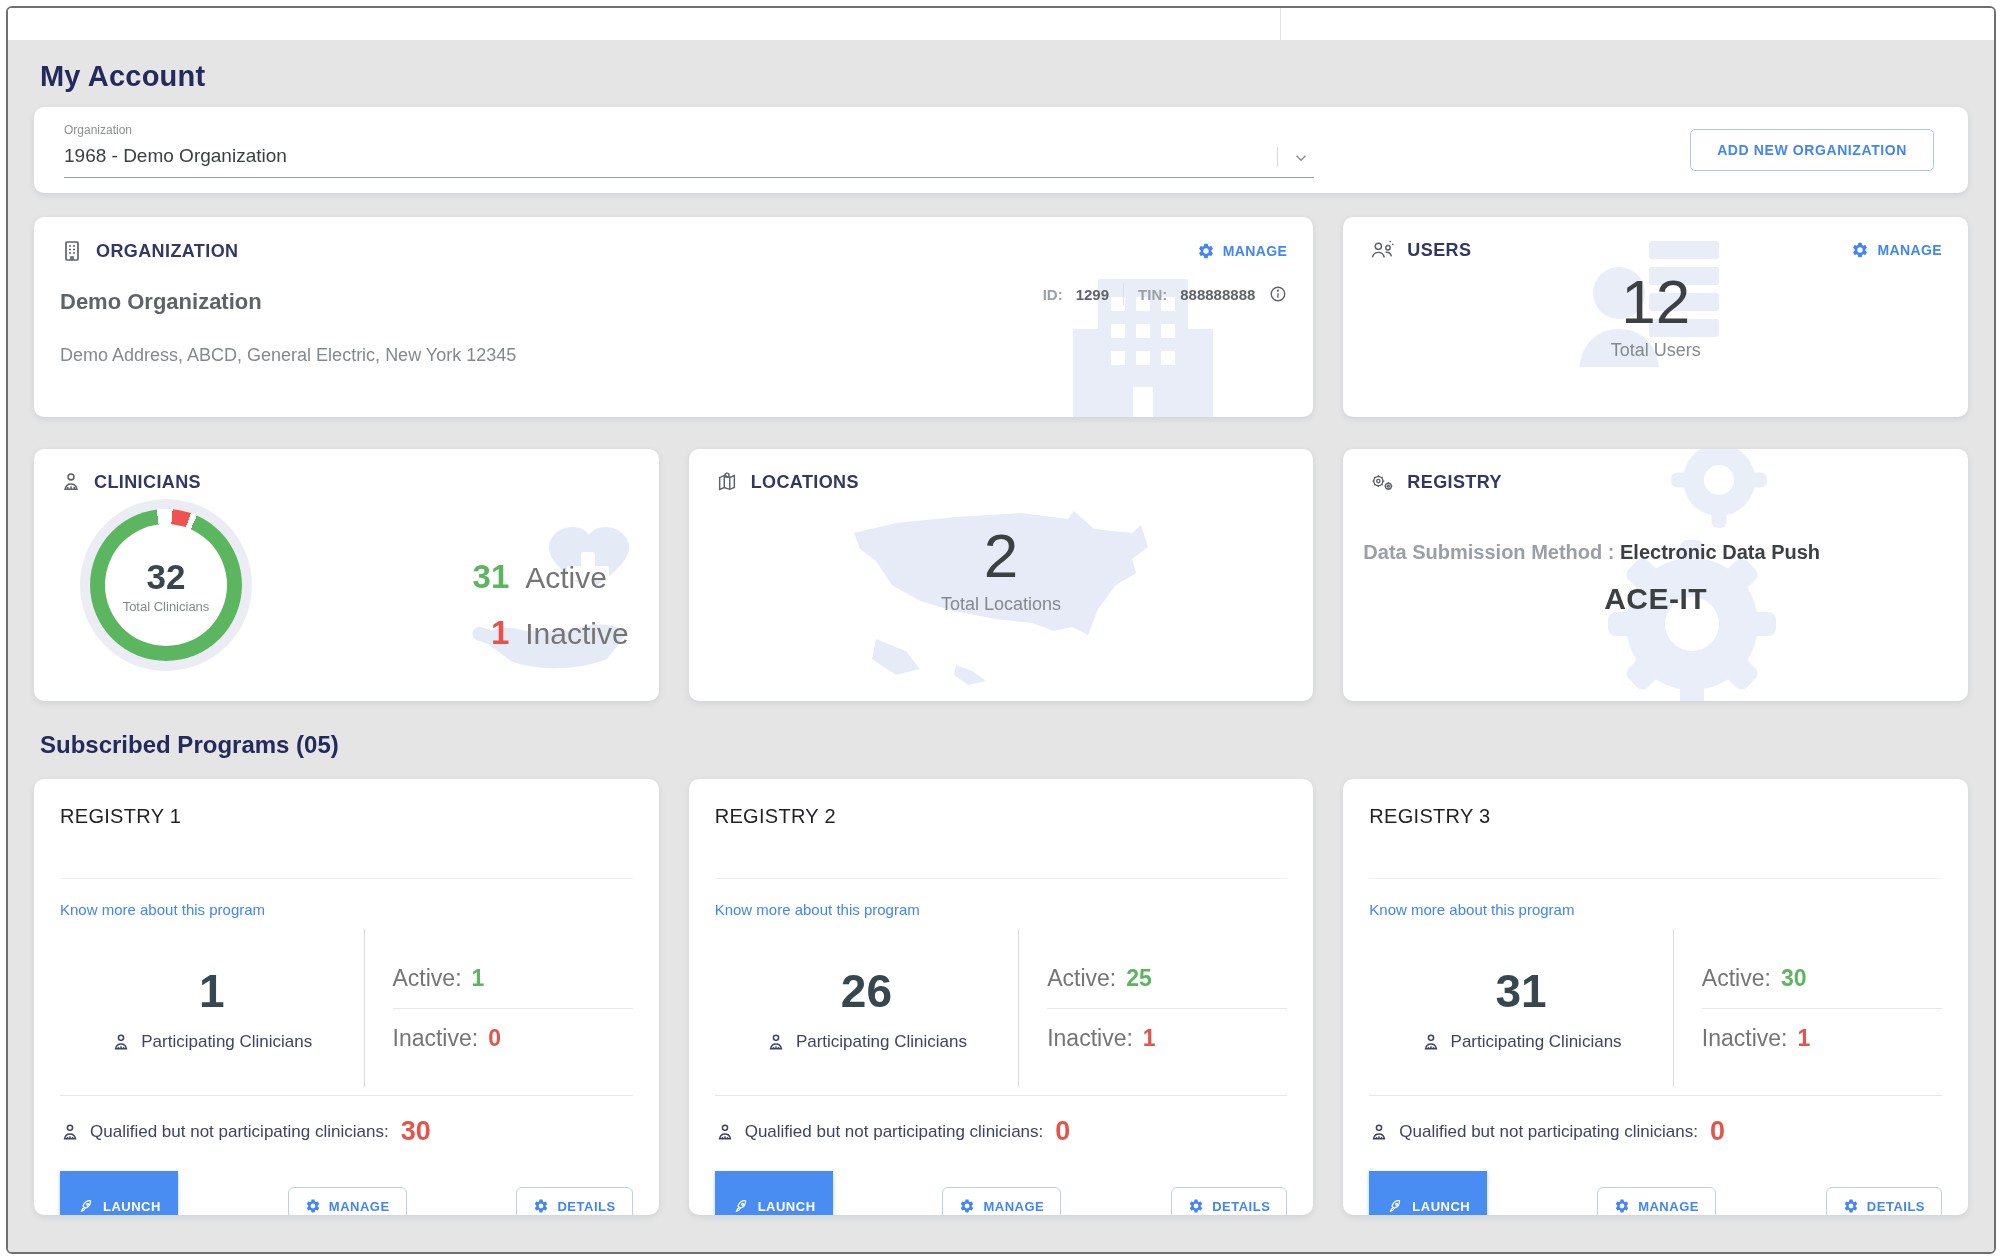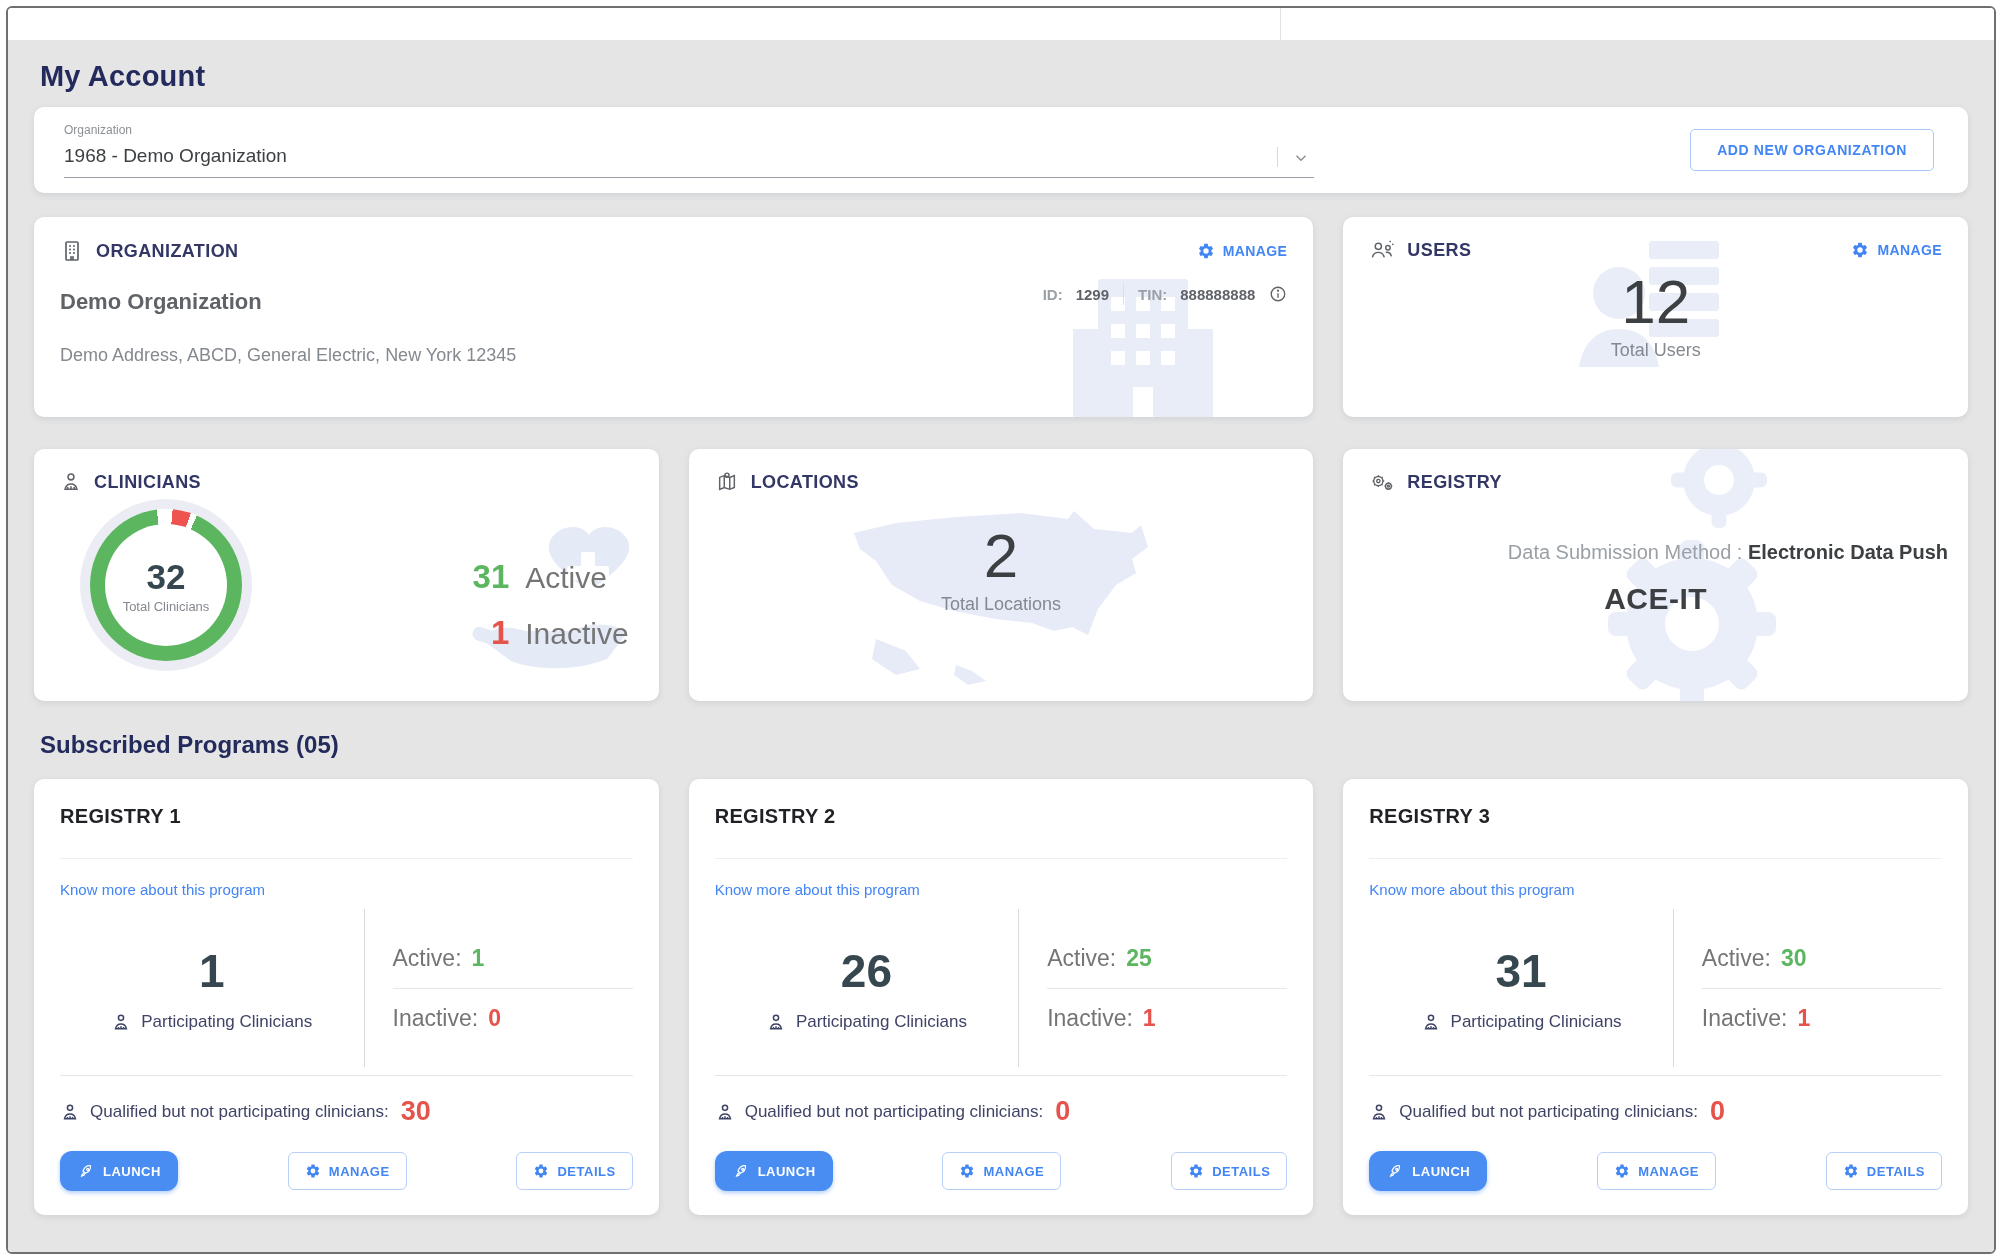--- a/index.html
+++ b/index.html
@@ -79,43 +79,43 @@
   .donut .hole { position: absolute; inset: 15px; background: #fff; border-radius: 50%;
     display: flex; flex-direction: column; align-items: center; justify-content: center; }
   .donut .n { font-size: 35px; font-weight: bold; color: #37474f; }
   .donut .c { font-size: 13px; color: #84898f; margin-top: 2px; }
   .act-rows { margin-left: auto; display: grid; grid-template-columns: auto auto; column-gap: 16px; row-gap: 18px; align-items: baseline; margin-top: 40px; }
   .act-rows .num { font-size: 33px; font-weight: bold; text-align: right; }
   .act-rows .cap { font-size: 30px; color: #757575; }
   .green { color: #5cb660; } .red { color: #e5534b; }
 
   
-  .tech-line { position: relative; z-index: 2; text-align: right; margin-top: 48px; font-size: 20px; color: #9aa0a6; padding: 0 20px; }
+  .tech-line { position: relative; z-index: 2; text-align: left; margin-top: 48px; font-size: 20px; color: #9aa0a6; padding: 0 20px; font-weight: bold; }
   .tech-line b { color: #3c4043; }
   .tech-prod { position: relative; z-index: 2; text-align: center; margin-top: 18px; font-size: 30px; font-weight: bold; color: #3c4043; letter-spacing: .5px; }
 
   .section-title { font-size: 24px; font-weight: bold; color: #232a5c; margin: 30px 6px 20px 6px; }
 
   .reg-grid .card { height: 436px; padding: 0 26px; }
-  .reg-title { font-size: 20px; font-weight: bold; color: #1f2124; letter-spacing: .3px; padding-top: 26px; height: 80px; border-bottom: 1px solid #efefef; }
+  .reg-title { font-size: 20px; font-weight: normal; color: #1f2124; letter-spacing: .3px; padding-top: 26px; height: 100px; border-bottom: 1px solid #efefef; }
   .know-link { display: inline-block; margin-top: 22px; font-size: 15px; color: #4285f4; cursor: pointer; }
   .reg-stats { display: flex; margin-top: 10px; height: 158px; }
   .reg-left { width: 53%; display: flex; flex-direction: column; align-items: center; justify-content: center; }
   .reg-left .pnum { font-size: 46px; font-weight: bold; color: #37474f; }
   .reg-left .plab { display: flex; align-items: center; gap: 10px; margin-top: 14px; font-size: 17px; color: #3f4466; }
   .reg-right { width: 47%; border-left: 1px solid #d9dbe0; display: flex; flex-direction: column; justify-content: center; }
   .ai-row { display: flex; align-items: baseline; gap: 10px; padding: 16px 0 16px 28px; font-size: 23px; color: #757575; }
   .ai-row .v { font-size: 23px; font-weight: bold; }
   .ai-div { height: 1px; background: #e4e6ea; margin-left: 28px; }
   .reg-hdiv { height: 1px; background: #e4e6ea; margin-top: 8px; }
   .qual-row { display: flex; align-items: center; gap: 10px; margin-top: 20px; font-size: 17px; color: #3f4466; }
   .qual-row .qv { font-size: 27px; font-weight: bold; color: #e5534b; margin-left: 2px; }
   .reg-btns { display: flex; align-items: center; justify-content: space-between; margin-top: 24px; }
   .btn-launch { display: flex; align-items: center; gap: 8px; background: #4a8df2; border: none; color: #fff;
-    font-size: 13px; font-weight: bold; letter-spacing: .5px; padding: 11px 17px; border-radius: 12px; cursor: pointer;
+    font-size: 13px; font-weight: bold; letter-spacing: .5px; padding: 26px 17px; border-radius: 0; cursor: pointer;
     box-shadow: 0 2px 4px rgba(66,133,244,.4); font-family: "Liberation Sans", sans-serif; justify-content: flex-end; }
   .btn-sm-outline { display: flex; align-items: center; gap: 8px; background: #fff; border: 1px solid #b9cff8; color: #4285f4;
     font-size: 13px; font-weight: bold; letter-spacing: .5px; padding: 10px 16px; border-radius: 6px; cursor: pointer;
     font-family: "Liberation Sans", sans-serif; }
   .icon { display: inline-flex; }
 </style>
 </head>
 <body>
 
 <div class="frame">

